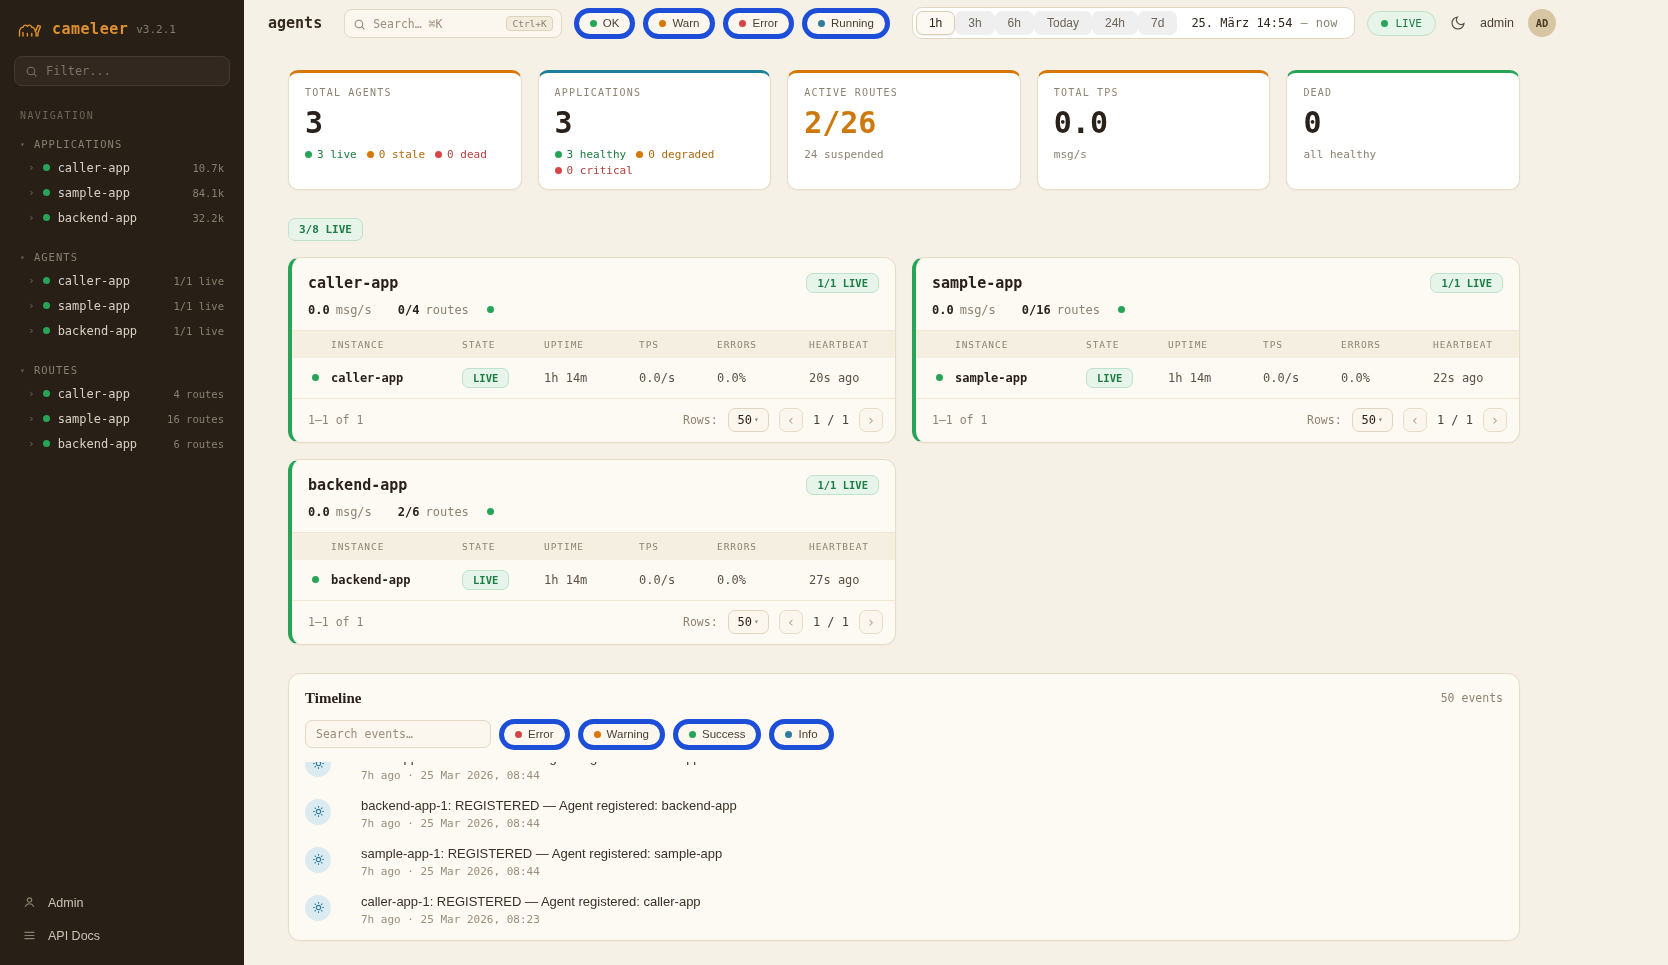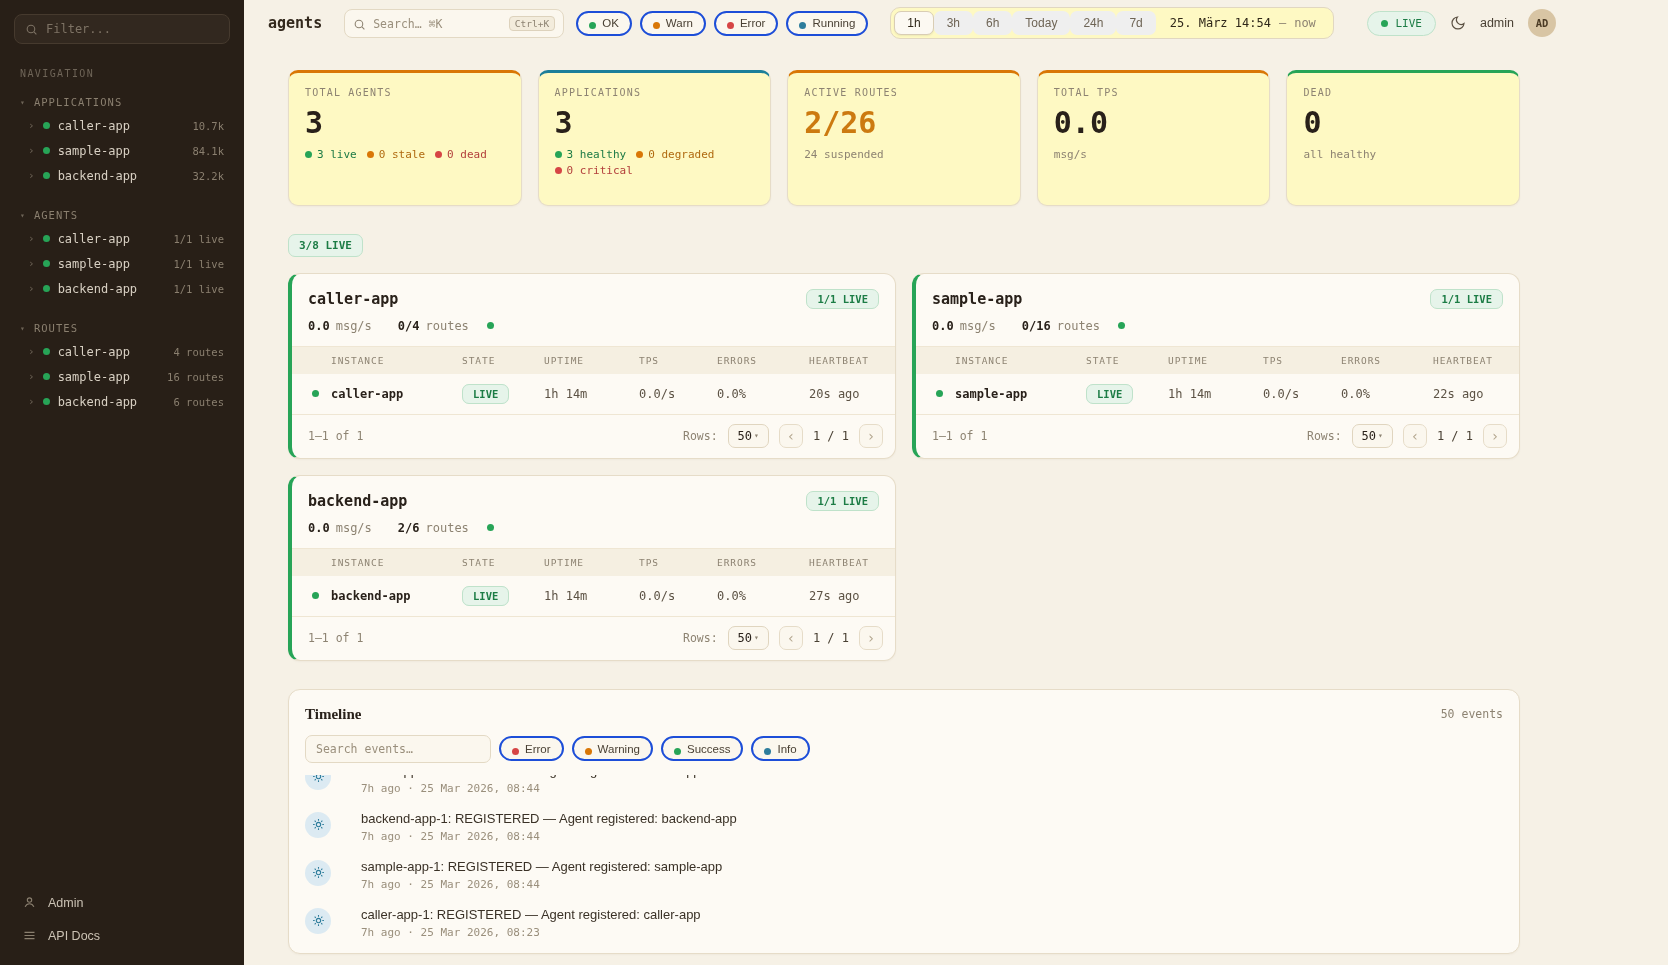--- a/index.html
+++ b/index.html
@@ -30,37 +30,37 @@
 
   
   .main{flex:1;height:100%;display:flex;flex-direction:column;background:#f6f1e6;min-width:0}
   .topbar{display:flex;align-items:center;gap:12px;padding:8px 112px 8px 24px;height:46px;flex:none}
   .page-title{font-size:15px;font-weight:bold;color:#33291d;margin-right:10px}
   .search-wrap{display:flex;align-items:flex-end;gap:7px;background:#fbf7ee;border:1px solid #e3d9c4;border-radius:8px;padding:6px 8px;width:220px;color:#8d8372}
   .search-wrap input{border:none;background:none;outline:none;font:inherit;font-size:11.5px;color:#5c5244;width:100%;min-width:0}
   .search-wrap input::placeholder{color:#9a8f7c}
   kbd.shortcut{font-size:9.5px;color:#8d8372;border:1px solid #ddd2bc;background:#f3ecdc;border-radius:4px;padding:1px 5px;white-space:nowrap}
   .chips{display:flex;gap:8px}
-  .chip{display:flex;align-items:flex-end;gap:6px;background:#fbf7ee;border:2px solid #1d4ed8;border-radius:999px;padding:4.5px 11px;font-size:11.5px;color:#4a4134;font-family:"Liberation Sans",sans-serif;cursor:pointer;white-space:nowrap}
-  .time-pill{display:flex;align-items:center;background:#fef9c3;border:1px solid #e1d7c1;border-radius:10px;padding:3px;margin-left:10px}
+  .chip{display:flex;align-items:center;gap:6px;background:#fbf7ee;border:5px solid #1d4ed8;border-radius:999px;padding:4.5px 11px;font-size:11.5px;color:#4a4134;font-family:"Liberation Sans",sans-serif;cursor:pointer;white-space:nowrap}
+  .time-pill{display:flex;align-items:center;background:#ffffff;border:1px solid #e1d7c1;border-radius:10px;padding:3px;margin-left:10px}
   .time-btn{padding:4px 12px;font-size:12px;color:#6e6455;border-radius:7px;cursor:pointer;border:1px solid transparent;white-space:nowrap}
   .time-btn.active{background:#fcf9f2;border-color:#d9cdb4;color:#2f2719;box-shadow:0 1px 2px rgba(0,0,0,.07)}
   .time-date{display:flex;gap:8px;align-items:center;padding:0 14px;font-size:12px;color:#2f2719;white-space:nowrap}
   .time-date .sep,.time-date .now{color:#8d8372}
   .topbar-right{margin-left:auto;display:flex;align-items:center;gap:14px}
   .live-badge{display:flex;align-items:center;gap:7px;background:#e6f4ea;border:1px solid #bfe2ca;color:#1c7c45;font-size:11px;border-radius:999px;padding:5px 13px}
   .moon-btn{color:#5c5244;cursor:pointer;display:flex}
   .user-name{font-size:12.5px;color:#4a4134;font-family:"Liberation Sans",sans-serif}
   .avatar{width:28px;height:28px;border-radius:50%;background:#d8c5a4;color:#4a3a24;display:flex;align-items:center;justify-content:center;font-size:10.5px;font-weight:bold;cursor:pointer}
 
   
   .scroll{flex:1;overflow:hidden;padding-top:24px}
   .content{width:1232px;margin-left:44px}
   .stats-row{display:grid;grid-template-columns:repeat(5,1fr);gap:16px;margin-bottom:28px}
-  .stat-card{background:#fef9c3;border:1px solid #e6dcc8;border-top:3px solid #d97706;border-radius:10px;padding:14px 16px 28px;min-height:110px;box-shadow:0 1px 2px rgba(70,50,20,.04)}
+  .stat-card{background:#ffffff;border:1px solid #e6dcc8;border-top:3px solid #d97706;border-radius:10px;padding:14px 16px 12px;min-height:110px;box-shadow:0 1px 2px rgba(70,50,20,.04)}
   .ac-orange{border-top-color:#d97706}.ac-teal{border-top-color:#1c7f99}.ac-green{border-top-color:#27a457}
   .stat-label{font-size:10px;letter-spacing:.12em;color:#8d8372;margin-bottom:9px}
   .stat-value{font-size:30px;font-weight:bold;color:#29211a;line-height:1.05;margin-bottom:9px}
   .val-orange{color:#cc7a10}
   .stat-sub{font-size:11px;color:#8d8372;display:flex;flex-wrap:wrap;gap:3px 10px;align-items:center}
   .seg{display:inline-flex;align-items:center;gap:5px;font-size:11px}
   .t-green{color:#1d7a45}.t-orange{color:#b06a10}.t-red{color:#b3403c}
 
   .overview-row{margin-bottom:16px}
   .overview-badge{display:inline-flex;align-items:center;gap:6px;background:#e6f4ea;border:1px solid #bfe2ca;color:#1c7c45;font-size:11px;border-radius:7px;padding:4px 10px;font-weight:bold}
@@ -99,20 +99,30 @@
   .tl-events-inner{margin-top:-20px}
   .tl-event{display:flex;gap:30px;padding:8px 16px;align-items:flex-start;cursor:pointer}
   .tl-ico{width:26px;height:26px;border-radius:50%;background:#dceaf2;color:#2e7d9c;display:flex;align-items:center;justify-content:center;flex:none;margin-top:1px}
   .tl-event-title{font-family:"Liberation Sans",sans-serif;font-size:13px;color:#3a3126;margin-bottom:4px}
   .tl-event-time{font-size:11px;color:#9a8f7c}
 </style>
 </head>
 <body>
 
 <aside class="sidebar">
+  <div class="logo-row">
+    <span class="logo-icon">
+      <svg viewBox="0 0 32 24" width="28" height="22" fill="none" stroke="currentColor" stroke-width="1.6" stroke-linecap="round" stroke-linejoin="round">
+        <path d="M4 20v-5c0-3 2-5 4-5 1-3 4-3 5-1 1-2 4-2 5 1 2 0 4 2 4 5l1-2 2-5 3 1-2 5-1 3v3"></path>
+        <path d="M8 20v-4M13 20v-3M18 20v-3M23 20v-4"></path>
+      </svg>
+    </span>
+    <span class="logo-name">cameleer</span>
+    <span class="logo-ver">v3.2.1</span>
+  </div>
 
   <div class="filter-box">
     <span style="display:flex">
       <svg viewBox="0 0 24 24" width="13" height="13" fill="none" stroke="currentColor" stroke-width="2">
           <circle cx="11" cy="11" r="7"></circle>
           <path d="M16.5 16.5L21 21"></path>
         </svg>
     </span>
     <input placeholder="Filter..." style="">
   </div>

